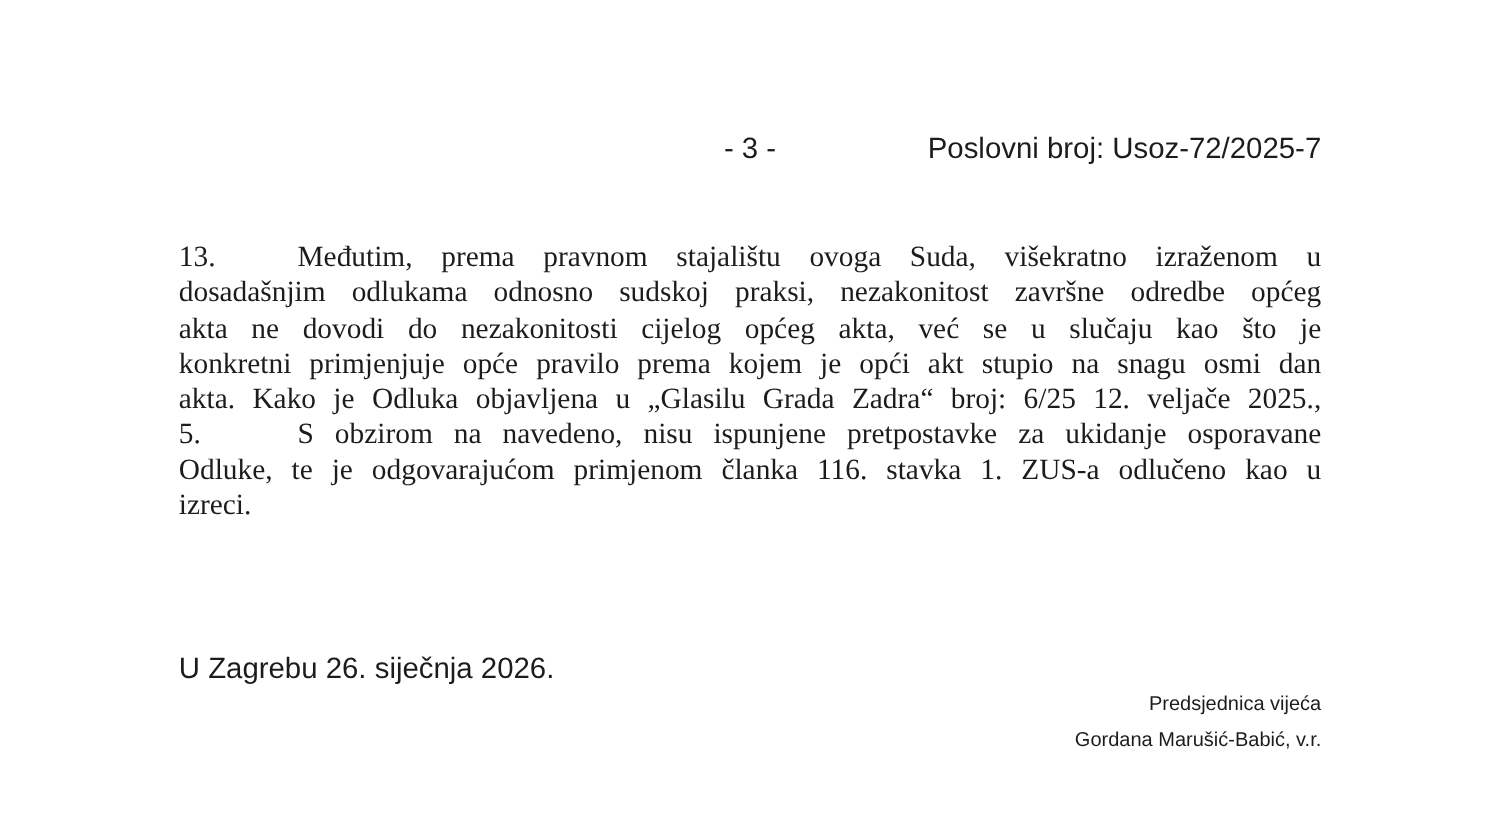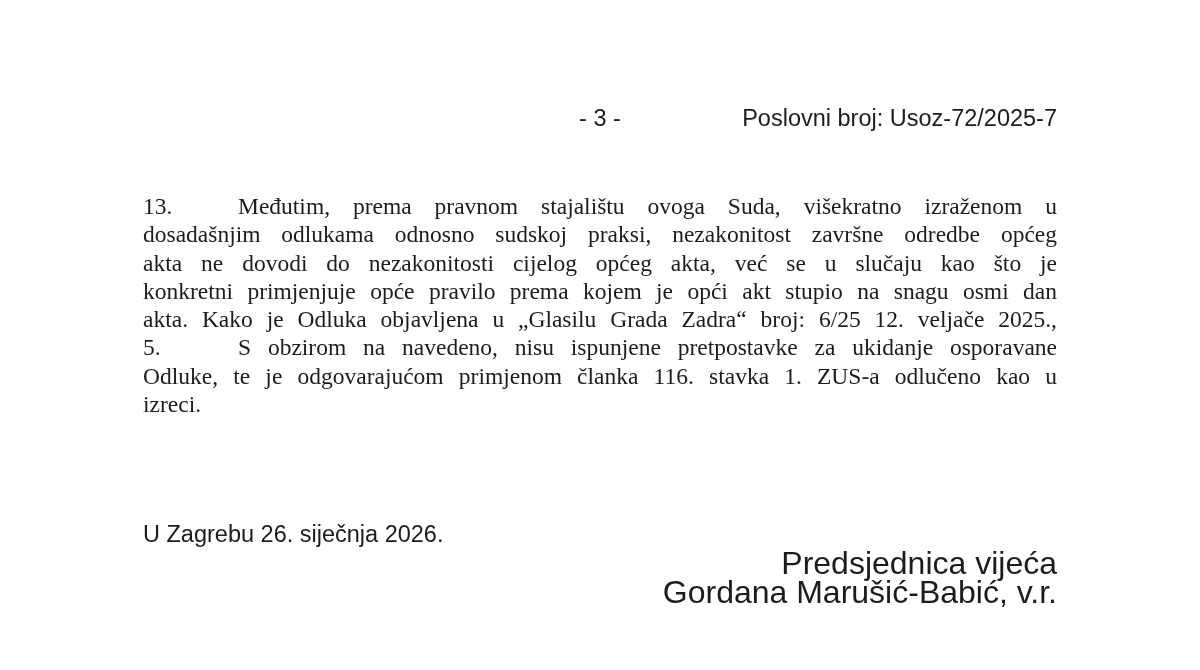--- a/index.html
+++ b/index.html
@@ -73,21 +73,21 @@
     font-size: 23.5px;
     line-height: 28.3px;
     margin-top: 24px;
   }
   .signature {
     position: absolute;
     left: 143px;
     top: 549px;
     width: 914px;
     text-align: right;
-    font-size: 32px;
+    font-size: 16px;
     line-height: 29px;
   }
 </style>
 </head>
 <body>
 
 <div class="page">
 
   <div class="header">
     <div class="pageno">- 3 -</div>

